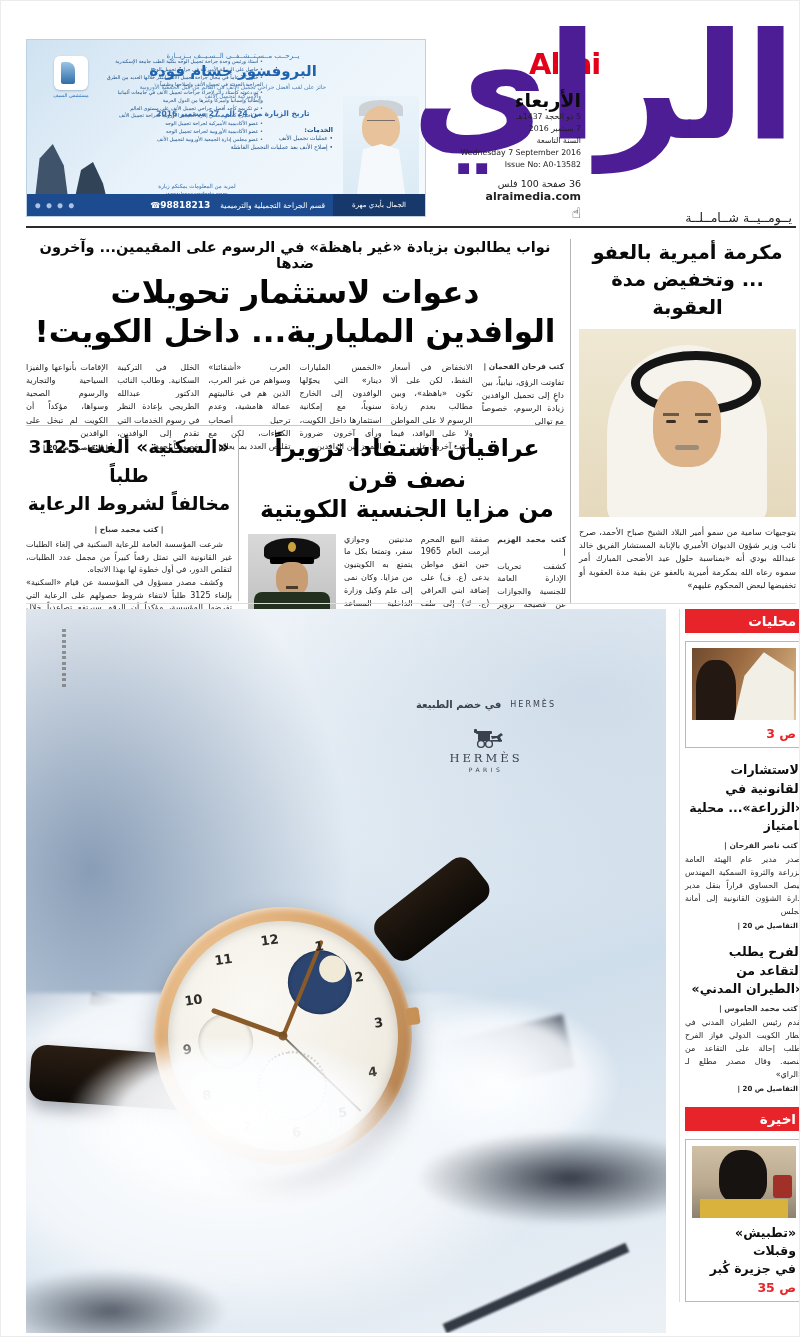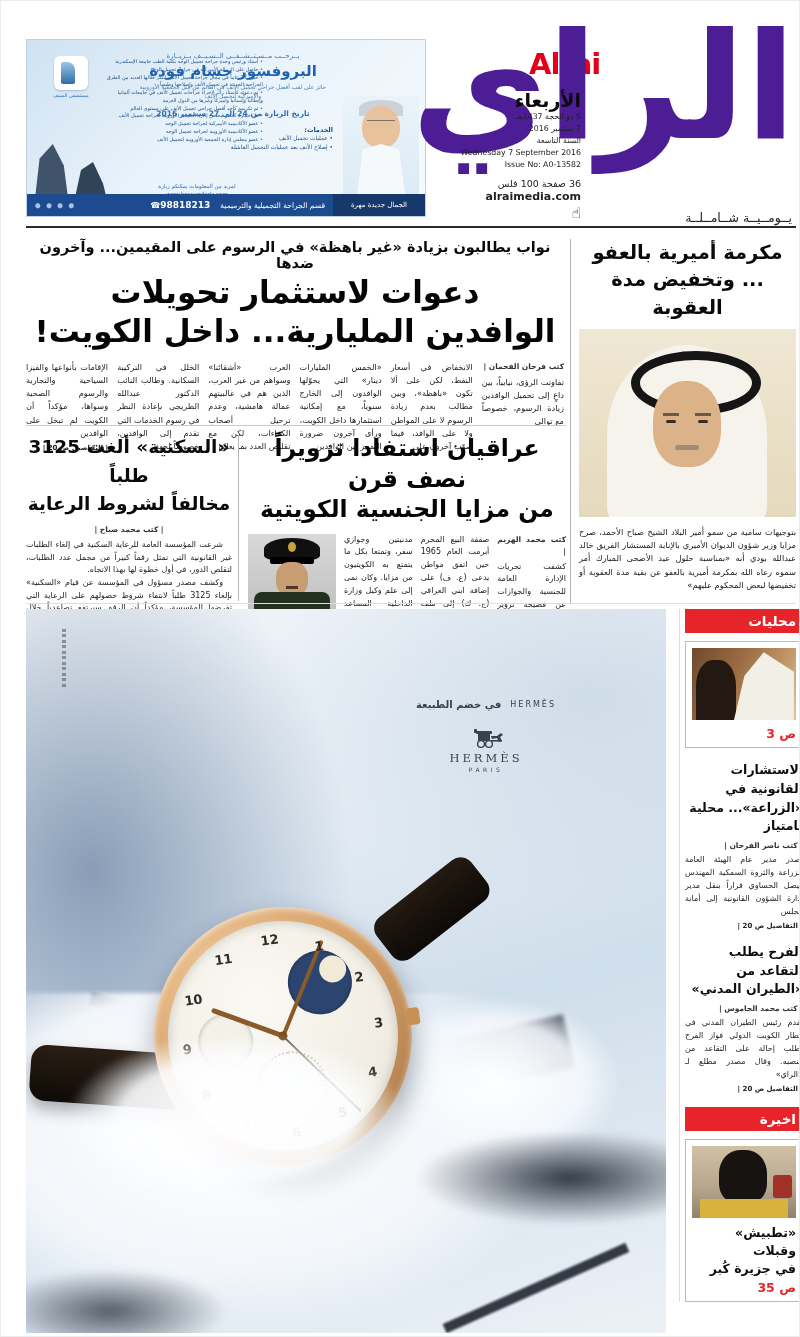--- a/index.html
+++ b/index.html
@@ -216,21 +216,21 @@
       <div class="doc-hair"></div>
       <div class="doc-face"></div>
       <div class="doc-glasses"></div>
       <div class="doc-coat"></div>
     </div>
     <div class="abs ad-towers">
       <div class="tower1"></div>
       <div class="tower2"></div>
     </div>
     <div class="abs ad-bar">
-      <span class="ad-slogan">الجمال جديدة مهرة</span>
+      <span class="ad-slogan">الجمال بأيدي مهرة</span>
       <span class="ad-dept">قسم الجراحة التجميلية والترميمية</span>
       <span class="ad-phone"><span class="ad-phone-ic">☎</span><span>98818213</span></span>
       <span class="ad-social">⬤ ⬤ ⬤ ⬤</span>
     </div>
   </section>
 
   <header class="abs masthead">
     <div class="brand-en">Alrai</div>
     <div class="brand-ar">الراي</div>
     <div class="tagline">يــومــيــة شــامــلــة</div>
@@ -253,21 +253,21 @@
     <div class="emir">
       <div class="emir-ghutra"></div>
       <div class="emir-agal"></div>
       <div class="emir-face"></div>
       <div class="emir-brow1"></div>
         <div class="emir-brow2"></div>
       <div class="emir-eye1"></div>
         <div class="emir-eye2"></div>
       <div class="emir-must"></div>
     </div>
-    <div class="amiri-body">بتوجيهات سامية من سمو أمير البلاد الشيخ صباح الأحمد، صرح مزايا وزير شؤون الديوان الأميري بالإنابة المستشار الفريق خالد عبدالله بودي أنه «بمناسبة حلول عيد الأضحى المبارك أمر سموه رعاه الله بمكرمة أميرية بالعفو عن بقية مدة العقوبة أو تخفيضها لبعض المحكوم عليهم»</div>
+    <div class="amiri-body">بتوجيهات سامية من سمو أمير البلاد الشيخ صباح الأحمد، صرح نائب وزير شؤون الديوان الأميري بالإنابة المستشار الفريق خالد عبدالله بودي أنه «بمناسبة حلول عيد الأضحى المبارك أمر سموه رعاه الله بمكرمة أميرية بالعفو عن بقية مدة العقوبة أو تخفيضها لبعض المحكوم عليهم»</div>
   </article>
   <div class="abs vline vline-main"></div>
 
   <article class="abs lead">
     <div class="lead-kicker">نواب يطالبون بزيادة «غير باهظة» في الرسوم على المقيمين... وآخرون ضدها</div>
     <h1><span>دعوات لاستثمار تحويلات</span><br><span>الوافدين المليارية... داخل الكويت!</span></h1>
     <div class="lead-cols">
       <div class="lead-col">
         <div class="byline">كتب فرحان الفحمان |</div>
         <span>تفاوتت الرؤى، نيابياً، بين داعٍ إلى تحميل الوافدين زيادة الرسوم، خصوصاً مع توالي</span>

